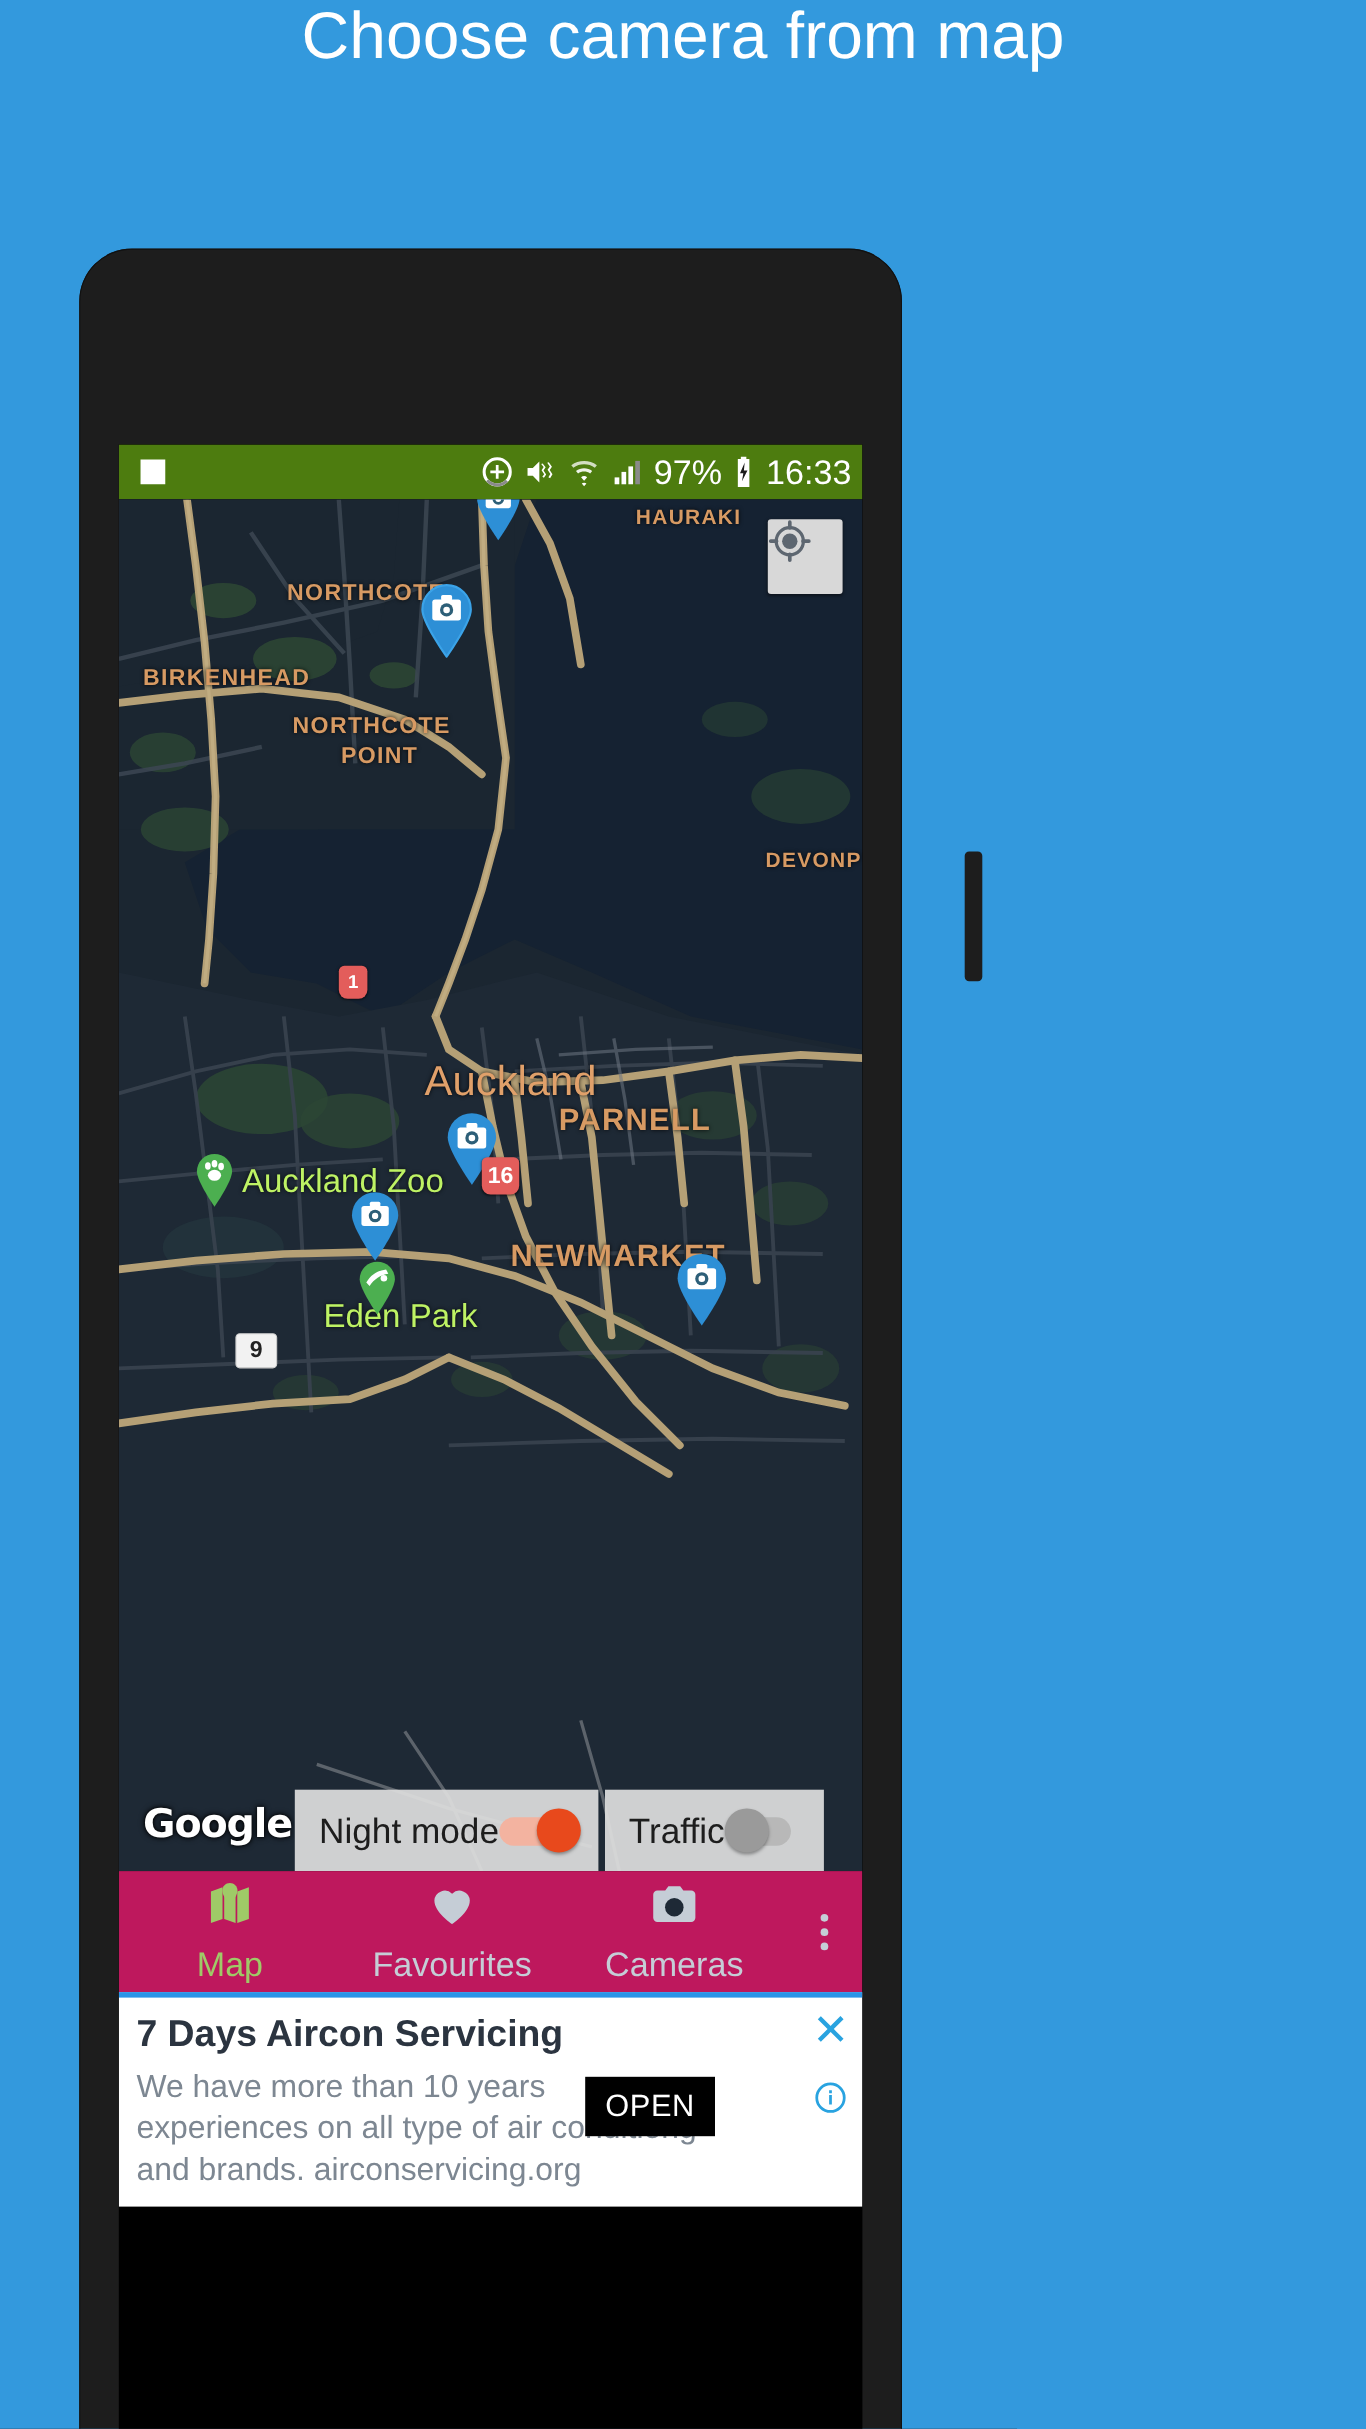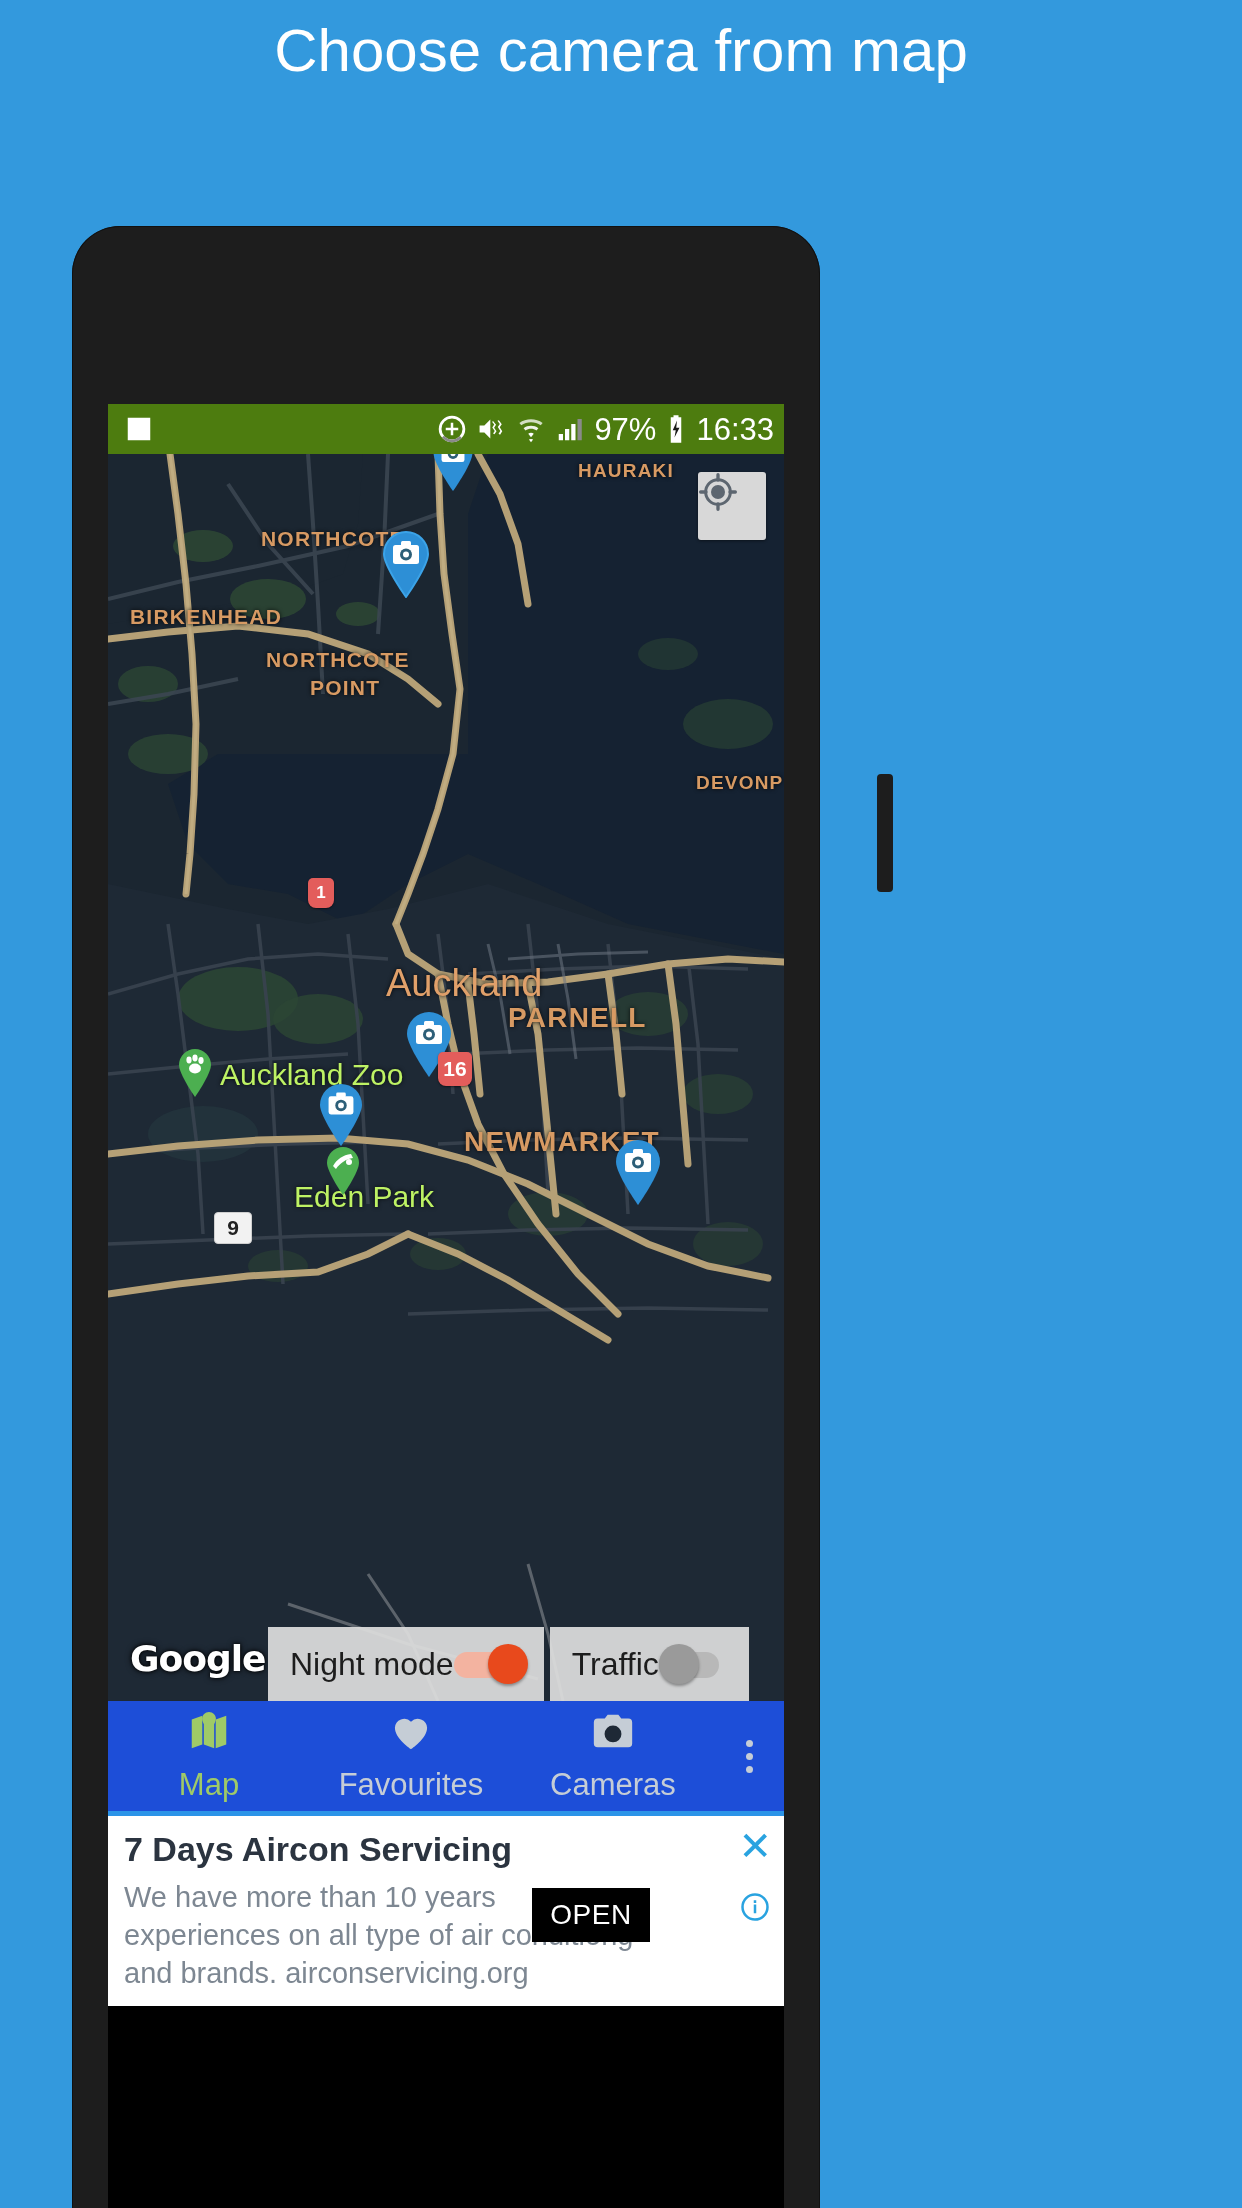--- a/index.html
+++ b/index.html
@@ -8,21 +8,21 @@
     background:#3399dd;
     font-family:"Liberation Sans", sans-serif;
   }
   
   .promo{position:absolute;left:0;top:0;width:1242px;text-align:center;}
   .promo-title{
     margin-top:18px;font-size:76px;line-height:86px;font-weight:bold;color:#ffffff;
     letter-spacing:-1px;
   }
   .promo-sub{
-    margin-top:18px;font-size:60px;line-height:66px;color:#ffffff;font-weight:400;
+    font-size:60px;line-height:66px;color:#ffffff;font-weight:400;
     letter-spacing:0px;
   }
 
   
   .phone{
     position:absolute;left:72px;top:226px;width:748px;height:2000px;
     background:#1d1d1d;border-radius:48px 48px 0 0;
     box-shadow:0 0 0 1px #111 inset;
   }
   .phone-inner{
@@ -105,21 +105,21 @@
     position:absolute;top:0;width:40px;height:40px;border-radius:50%;
     box-shadow:0 2px 3px rgba(0,0,0,.35);
   }
   .switch.on .track{background:#f3b3a0;}
   .switch.on .thumb{right:0;background:#e8491c;}
   .switch.off .track{background:#b8b8b8;}
   .switch.off .thumb{left:0;background:#9a9a9a;}
 
   
   .bottomnav{
-    position:absolute;left:0;top:1297px;width:676px;height:110px;background:#1d4ed8;
+    position:absolute;left:0;top:1297px;width:676px;height:110px;background:#be185d;
     display:flex;align-items:center;
   }
   .navitem{flex:1;display:flex;flex-direction:column;align-items:center;gap:8px;}
   .navlabel{font-size:31px;color:#c5cdd6;}
   .navitem.active .navlabel{color:#9fca67;}
   .navmore{width:70px;display:flex;align-items:center;justify-content:center;}
   .dot{width:7px;height:7px;border-radius:50%;background:#c5cdd6;margin:3px 0;}
 
   
   .ad{

